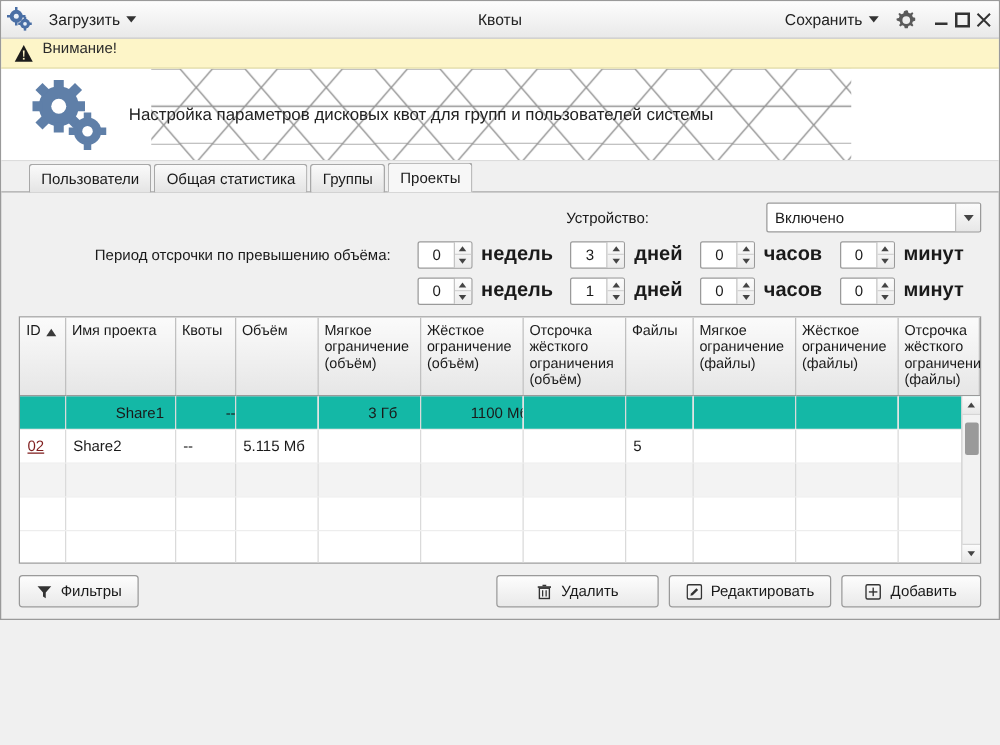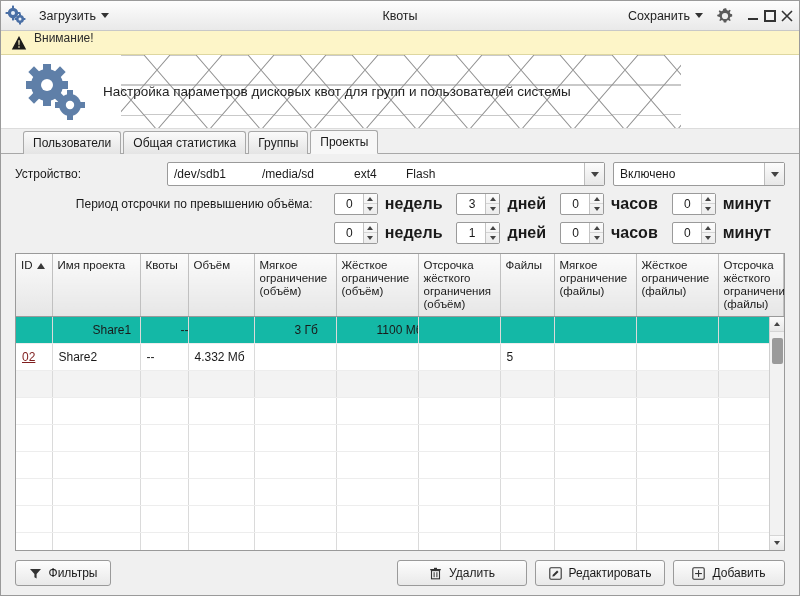--- a/index.html
+++ b/index.html
@@ -6,21 +6,21 @@
   html, body { margin: 0; padding: 0; }
   body {
     width: 800px; height: 596px;
     font-family: "Liberation Sans", sans-serif;
     font-size: 12px;
     color: #1a1a1a;
     background: #f0f0f0;
     overflow: hidden;
   }
   .window {
-    width: 800px; height: 596px;
+    width: 800px; height: 496px;
     display: flex; flex-direction: column;
     border: 1px solid #9a9a9a;
     background: #f0f0f0;
   }
 
   
   .titlebar {
     height: 30px; flex: 0 0 30px;
     background: linear-gradient(#fdfdfd, #e9e9e9);
     border-bottom: 1px solid #c8c8c8;
@@ -310,31 +310,20 @@
     <div class="tab">Пользователи</div>
     <div class="tab">Общая статистика</div>
     <div class="tab">Группы</div>
     <div class="tab active">Проекты</div>
   </div>
 
   <div class="content">
 
     <div class="row">
       <div class="lbl dev-label">Устройство:</div>
-      <div class="combo">
-        <div class="val">
-          <span style="width:88px">/dev/sdb1</span>
-          <span style="width:92px">/media/sd</span>
-          <span style="width:52px">ext4</span>
-          <span>Flash</span>
-        </div>
-        <div class="combo-arrow">
-            <span class="arrow-dn"></span>
-          </div>
-      </div>
       <div class="combo state">
         <span>Включено</span>
         <div class="combo-arrow">
             <span class="arrow-dn"></span>
           </div>
       </div>
     </div>
 
     <div class="row">
       <div class="lbl grace-label">Период отсрочки по превышению объёма:</div>
@@ -493,21 +482,21 @@
             <td></td>
             <td></td>
             <td></td>
             <td></td>
             <td></td>
           </tr>
           <tr>
             <td class="idcell">02</td>
             <td>Share2</td>
             <td>--</td>
-            <td>4.332 Мб</td>
+            <td>5.115 Мб</td>
             <td></td>
             <td></td>
             <td></td>
             <td>5</td>
             <td></td>
             <td></td>
             <td></td>
           </tr>
           <tr class="filler alt">
               <td></td>

